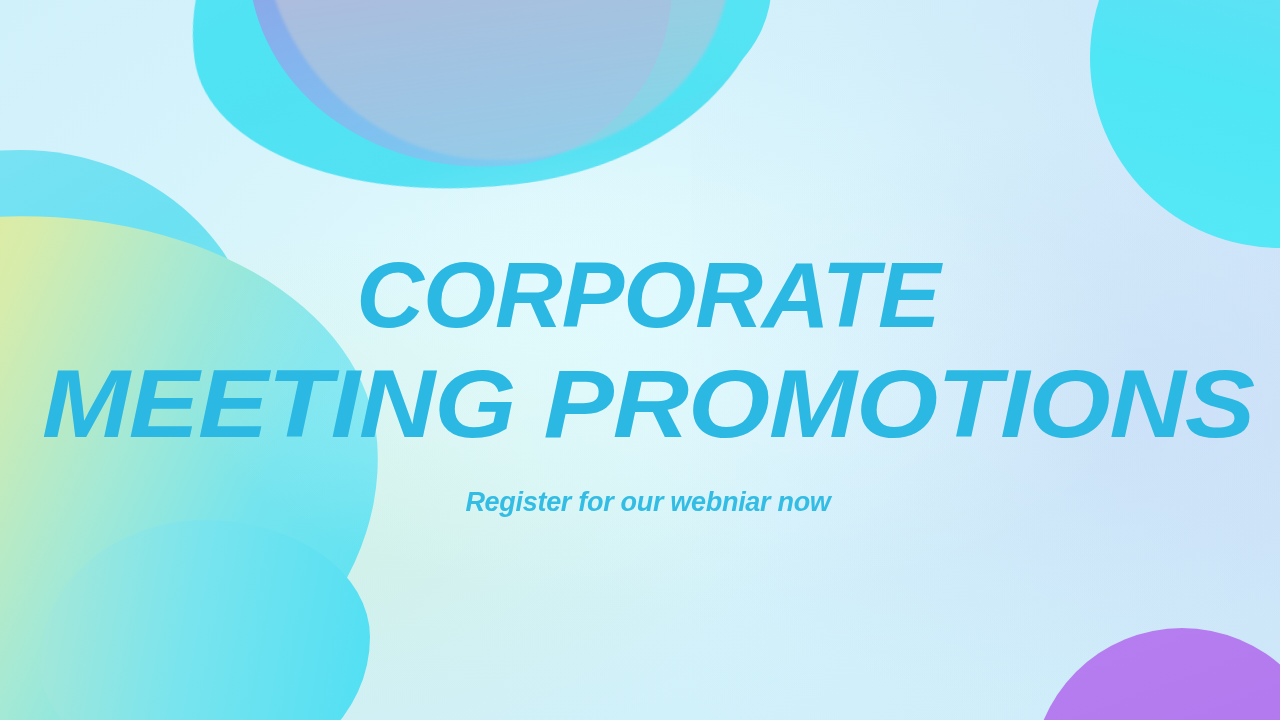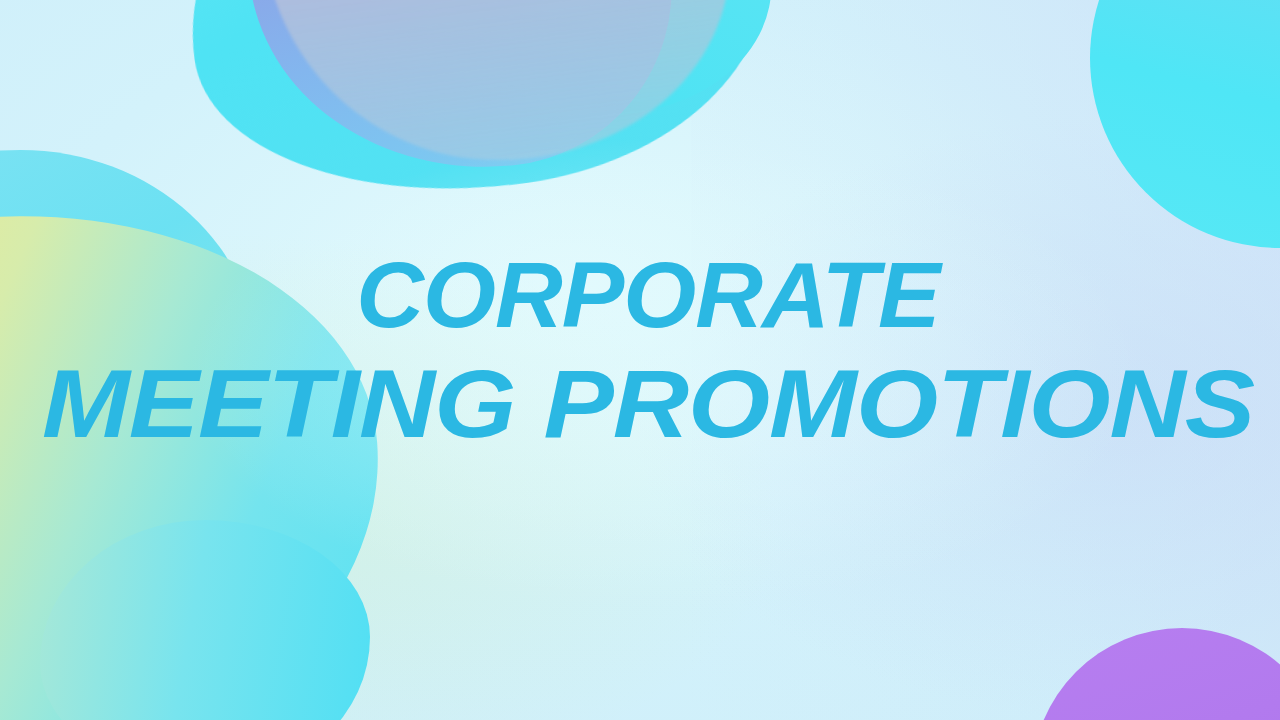--- a/index.html
+++ b/index.html
@@ -197,15 +197,16 @@
   <div class="blob-left"></div>
   <div class="blob-left-lobe"></div>
 
   <div class="blob-br"></div>
 
   <div class="soft-overlay"></div>
 
   <div class="text-layer">
     <h1 class="headline line1">CORPORATE</h1>
     <h1 class="headline line2">MEETING PROMOTIONS</h1>
+    <p class="subtitle">Register for our webniar now</p>
   </div>
 
 </div>
 
 </body></html>

